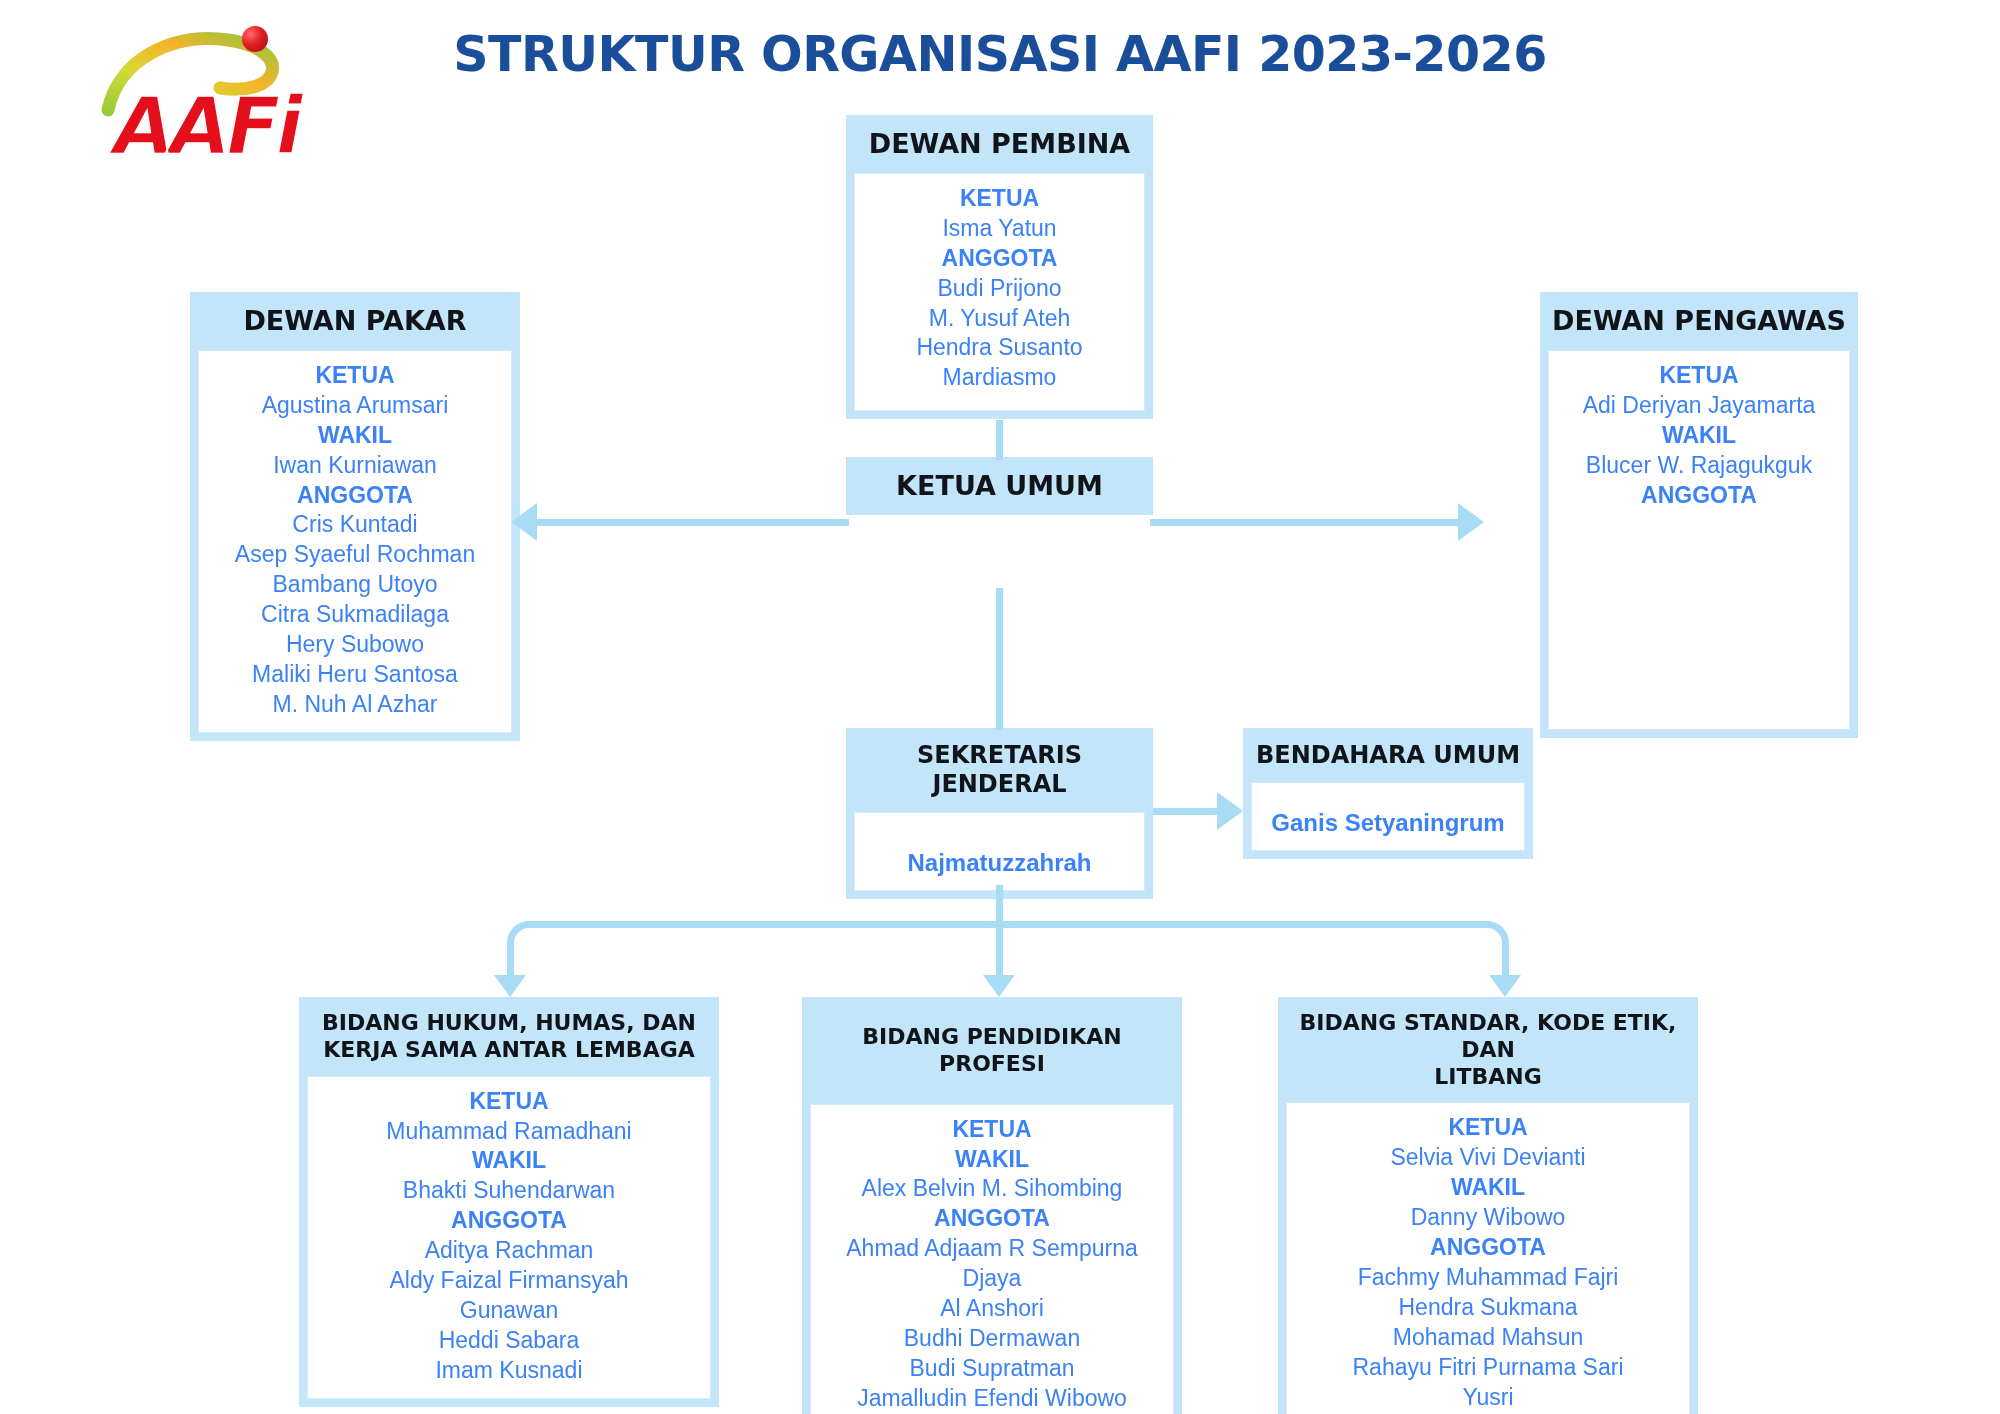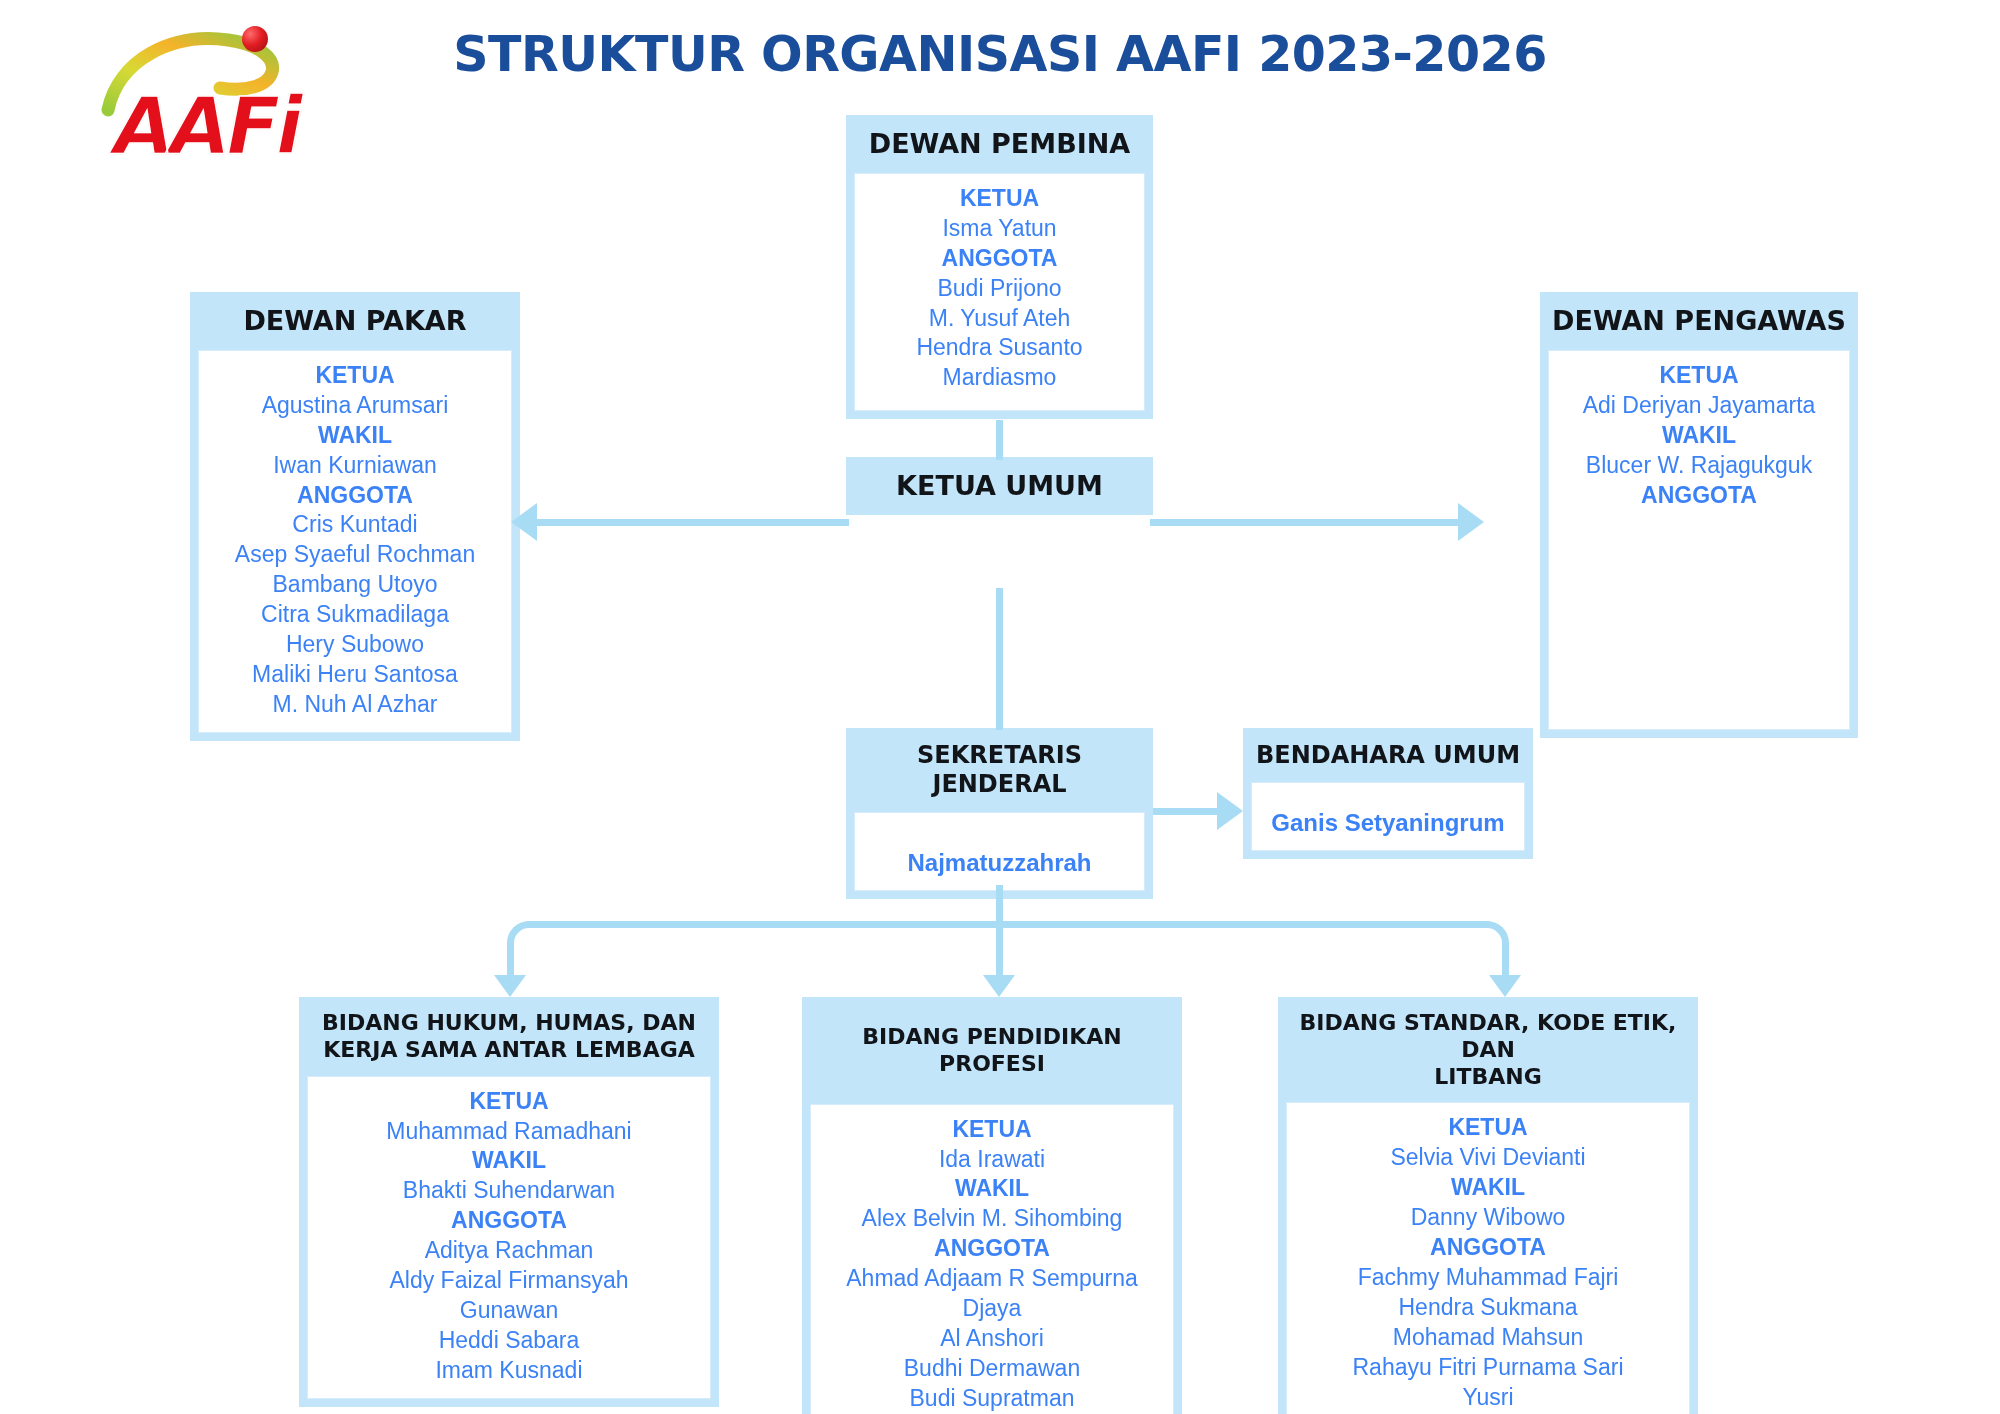--- a/index.html
+++ b/index.html
@@ -204,23 +204,20 @@
       </div>
   </div>
 </div>
 
 <div class="node framed" id="n-b2" style="left:789px; top:997px; width:380px;margin-left:13px;">
   <div class="node-head" style="font-size:22px; padding-top:25px; padding-bottom:26px;">
     <div>BIDANG PENDIDIKAN PROFESI</div>
   </div>
   <div class="node-body" style="font-size:23px; min-height:300px;">
     <div class="role">KETUA</div>
-    <div class="list">
-        <div class="name">Ida Irawati</div>
-      </div>
     <div class="role">WAKIL</div>
     <div class="list">
         <div class="name">Alex Belvin M. Sihombing</div>
       </div>
     <div class="role">ANGGOTA</div>
     <div class="list">
         <div class="name">Ahmad Adjaam R Sempurna Djaya</div>
         <div class="name">Al Anshori</div>
         <div class="name">Budhi Dermawan</div>
         <div class="name">Budi Supratman</div>

